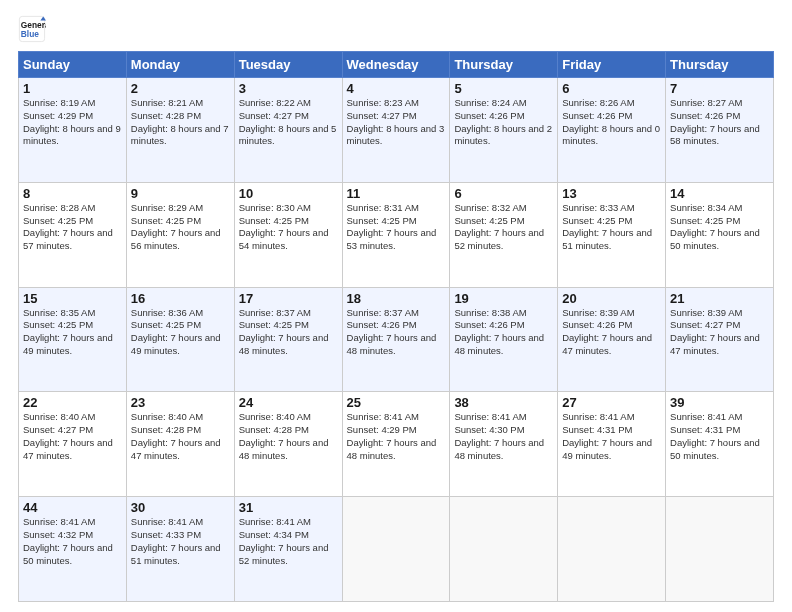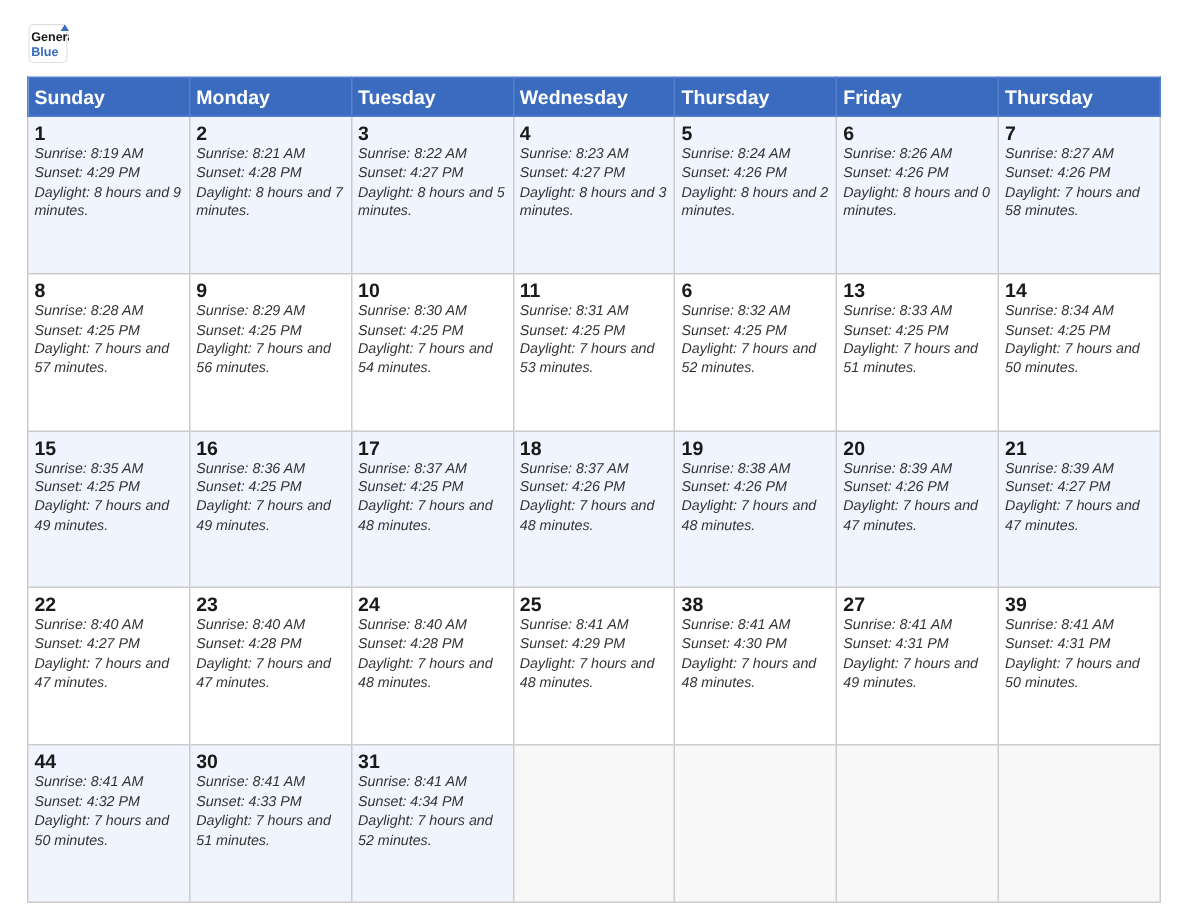--- a/index.html
+++ b/index.html
@@ -78,21 +78,20 @@
       font-size: 13px;
       font-weight: bold;
       color: #1a1a1a;
       display: block;
       margin-bottom: 1px;
     }
     .day-info {
       font-size: 9.5px;
       color: #333;
       line-height: 1.35;
-      font-style: italic;
     }
     .empty-cell {
       background: #f8f8f8 !important;
     }
   </style>
 </head>
 <body>
 
 <div class="page">
   <div class="header">

